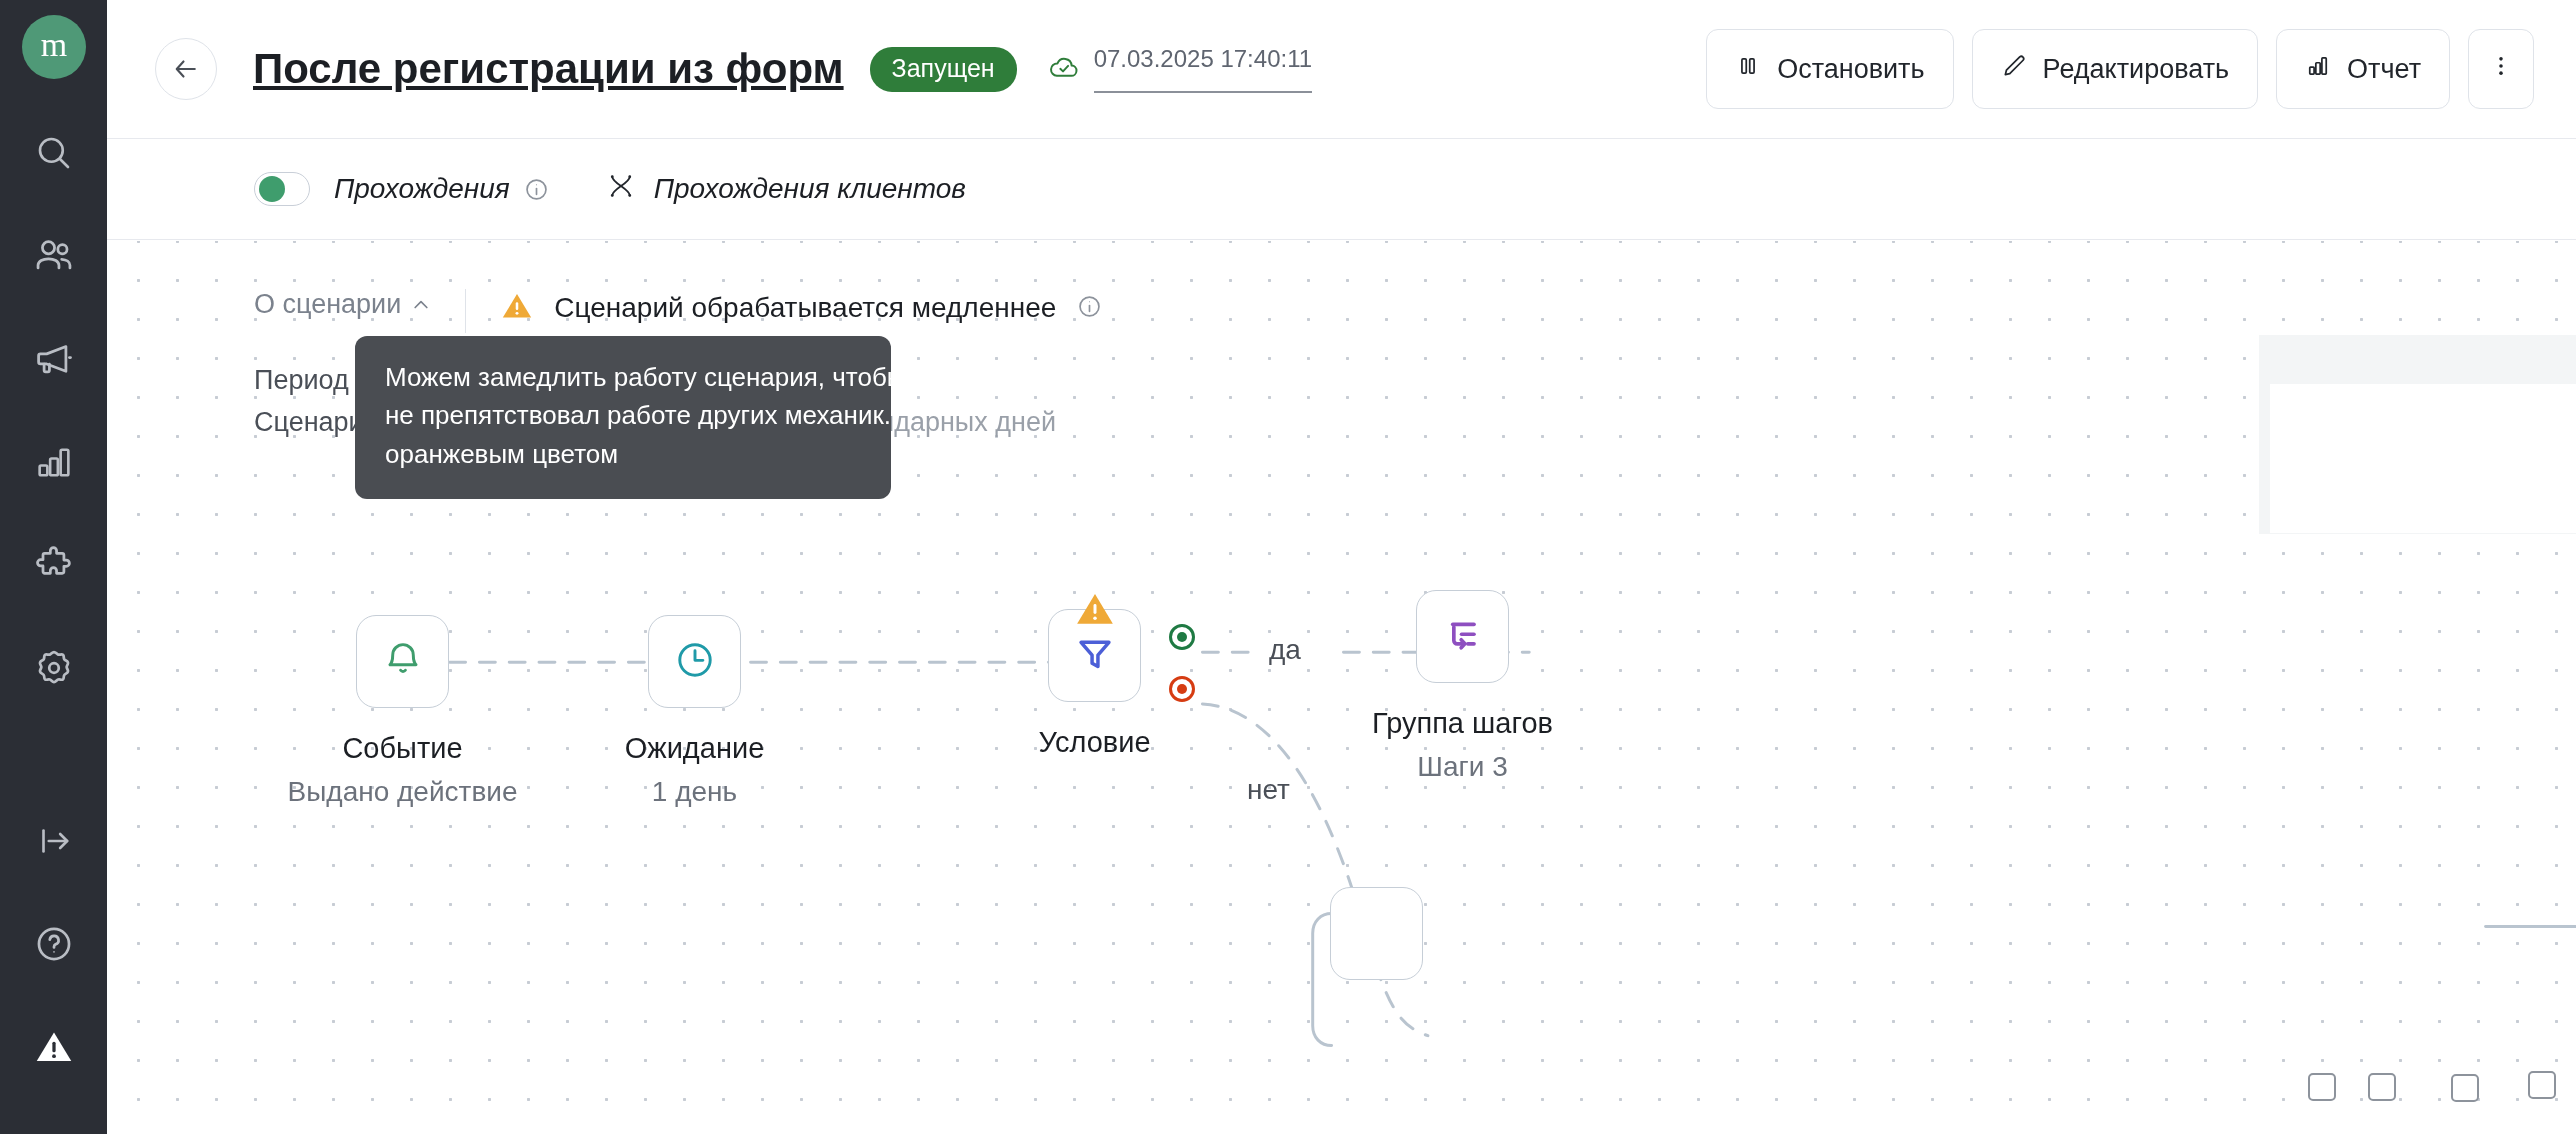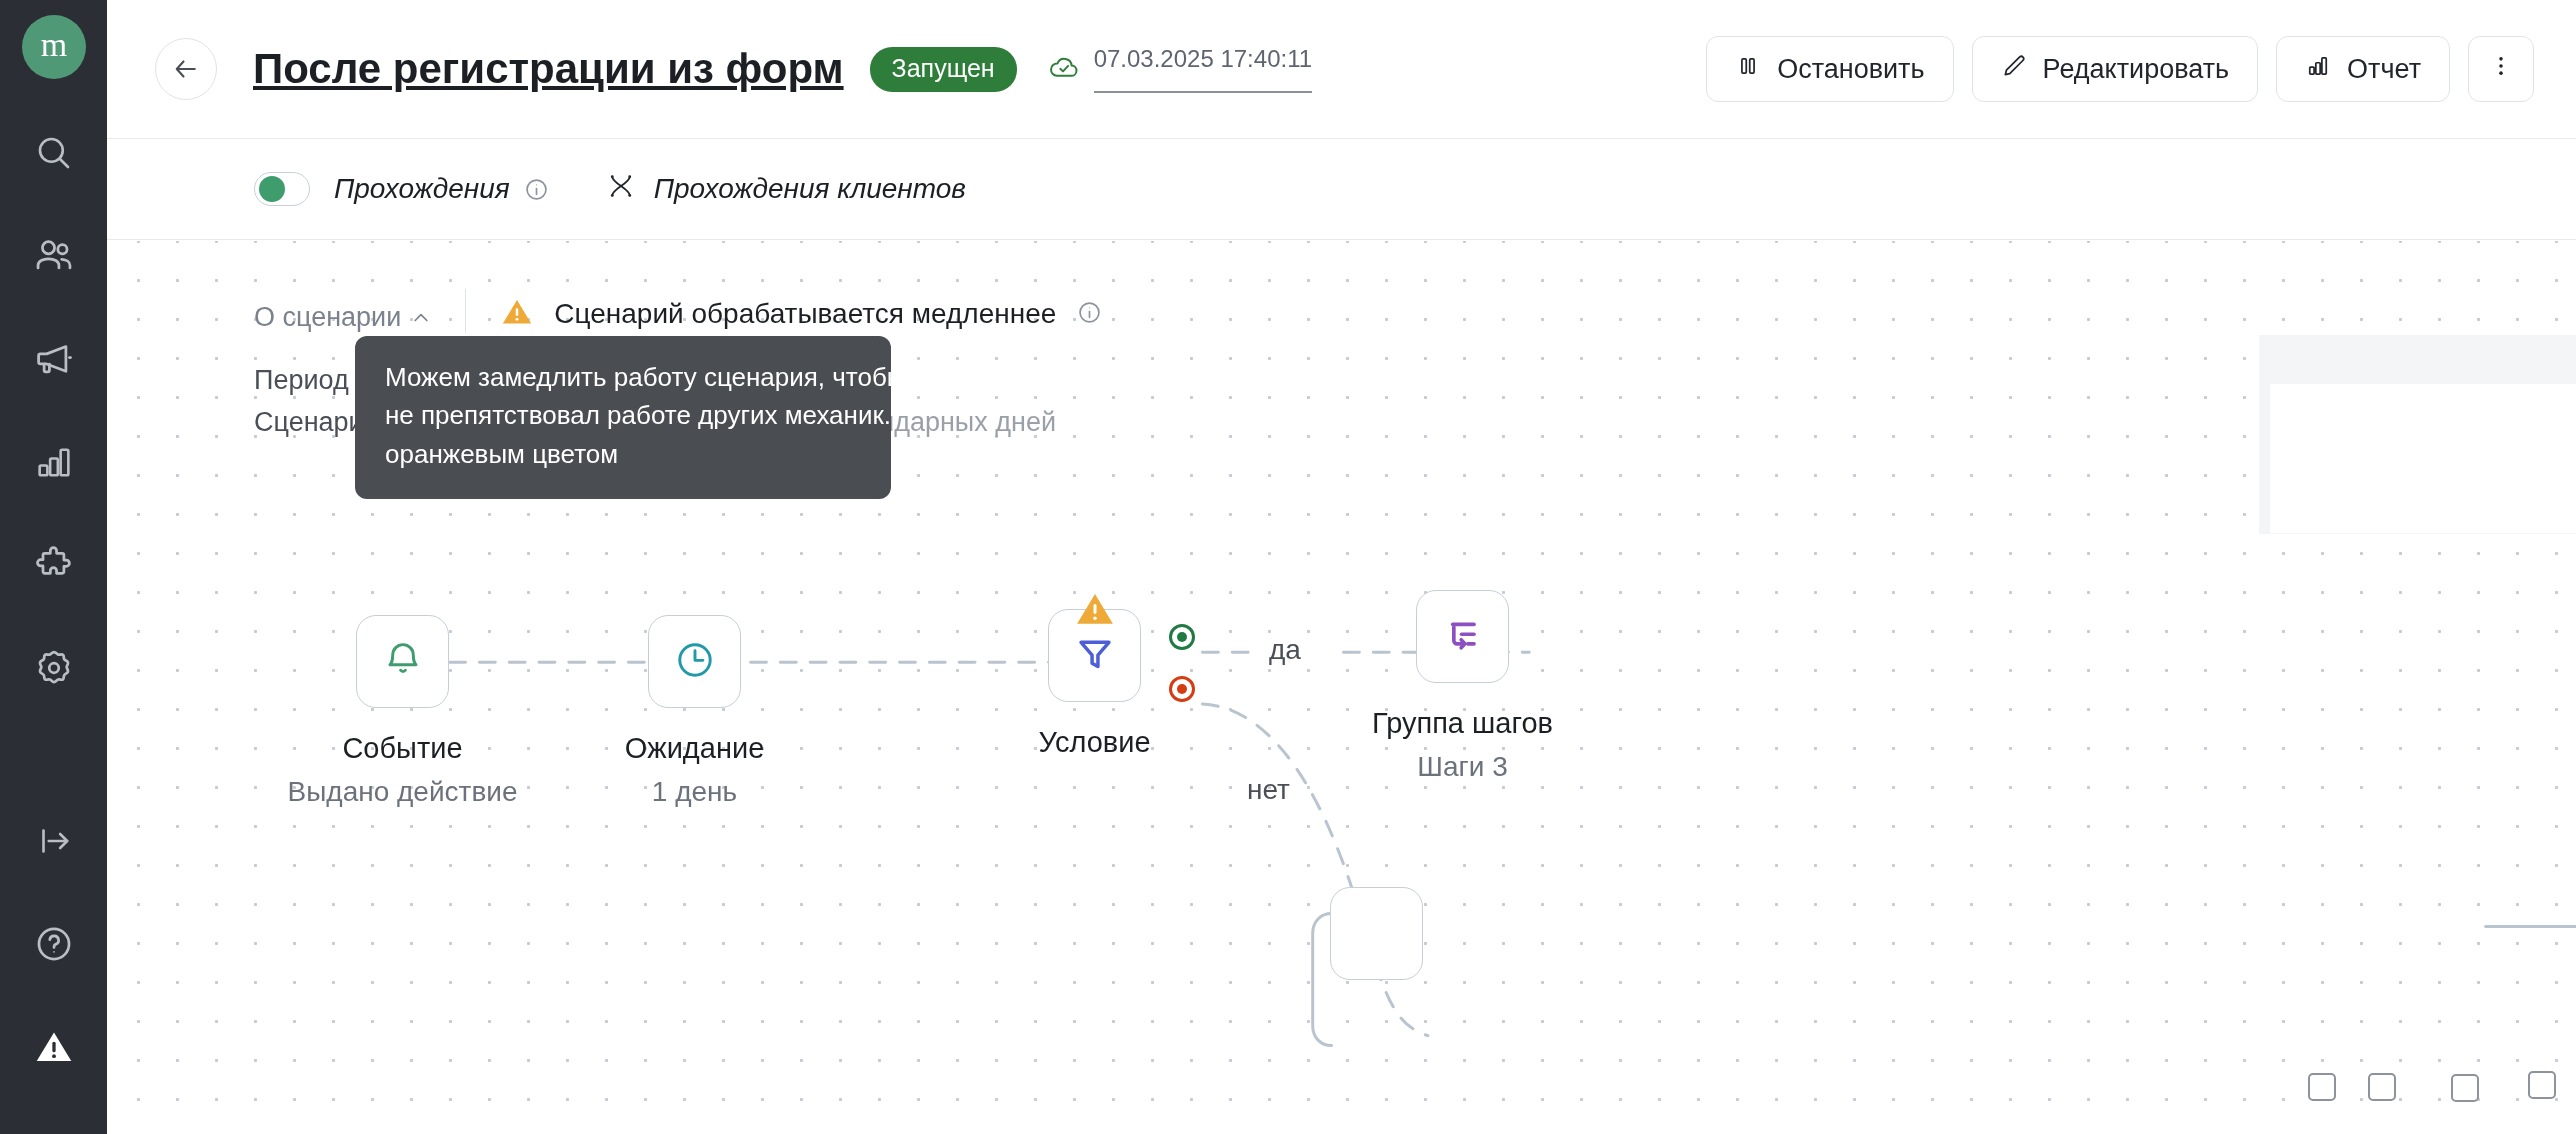--- a/index.html
+++ b/index.html
@@ -64,21 +64,21 @@
     border-radius: 22px; padding: 9px 22px 11px;
     font-size: 25px; line-height: 25px; white-space: nowrap;
   }
   .hdr-date { display: flex; align-items: center; margin-left: 30px; gap: 13px; cursor: pointer; }
   .hdr-date-txt {
     font-size: 24px; color: #5f6570;
     border-bottom: 2px solid #8b9099; padding-bottom: 18px; white-space: nowrap;
   }
   .hdr-right { margin-left: auto; display: flex; align-items: center; gap: 18px; }
   .btn {
-    height: 66px; border: 1px solid #dfe3e9; border-radius: 12px;
+    height: 80px; border: 1px solid #dfe3e9; border-radius: 12px;
     background: #fff; display: flex; align-items: center; gap: 16px;
     padding: 0 28px; font-size: 27px; color: #22262c; cursor: pointer;
     white-space: nowrap;
   }
   .btn-icon-only { width: 66px; padding: 0; justify-content: center; }
 
   
   .subbar {
     height: 101px; border-bottom: 1px solid #e7e9ee;
     display: flex; align-items: center; padding-left: 147px;
@@ -103,21 +103,21 @@
     position: absolute; left: 0; top: 241px; right: 0; bottom: 0;
     background-color: #ffffff;
     background-image: radial-gradient(#c7ccd4 1.4px, transparent 1.5px);
     background-size: 39px 39px; background-position: 12px 20px;
     overflow: hidden;
   }
 
   
   .about {
     position: absolute; left: 147px; top: 48px; z-index: 12;
-    display: flex; align-items: flex-end;
+    display: flex; align-items: flex-start;
   }
   .about-toggle { font-size: 27px; color: #7b828d; cursor: pointer; display:flex; align-items:center; gap:10px; }
   .about-sep { width: 1px; height: 44px; background: #dfe3e9; margin: 0 34px; }
   .about-warn { display: flex; align-items: center; gap: 20px; }
   .about-warn-txt { font-size: 28px; color: #1c1f24; white-space: nowrap; }
 
   .about-lines { position: absolute; left: 147px; top: 119px; z-index: 10; }
   .about-line { font-size: 27px; color: #4a4f57; line-height: 1.55; white-space: nowrap; }
   .about-line .muted { color: #9aa0a9; }
 

